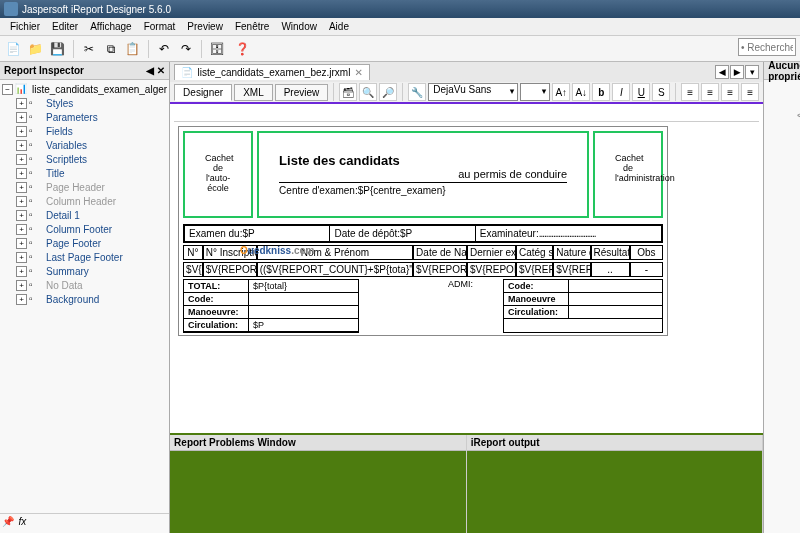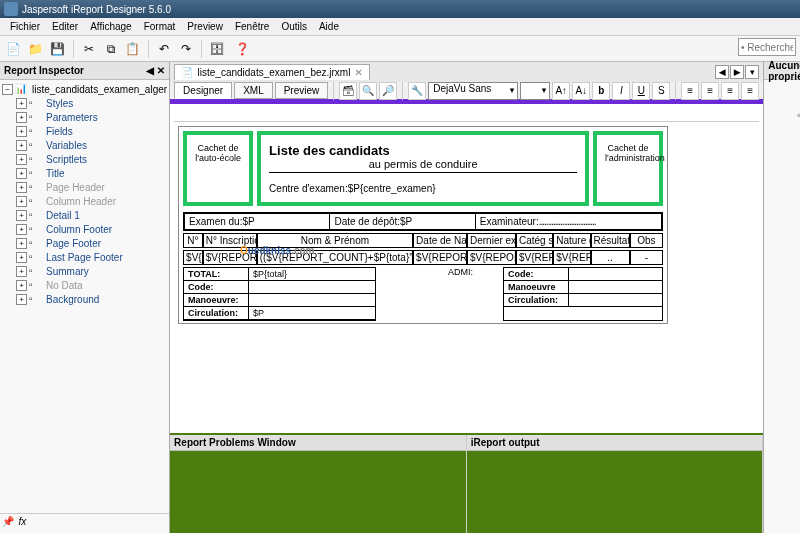--- a/index.html
+++ b/index.html
@@ -22,33 +22,33 @@
 .tree .exp{width:11px;height:11px;border:1px solid #888;display:flex;align-items:center;justify-content:center;font-size:8px;margin-right:2px;background:#fff}
 .tree .ico{width:14px;height:12px;margin-right:3px;display:inline-block}
 .tree .lvl1{padding-left:14px}
 .tree .blue{color:#1a4a8a}
 .tree .gray{color:#999}
 .bottomicons{height:20px;border-top:1px solid #ccc;padding:2px;display:flex;gap:4px}
 .center{flex:1;display:flex;flex-direction:column;background:#ddd}
 .tabbar{height:20px;background:#e8e8e8;display:flex;align-items:center;padding:0 4px;justify-content:space-between}
 .tab{background:#fff;border:1px solid #aaa;border-bottom:none;padding:2px 6px;display:flex;align-items:center;gap:4px;font-size:10px}
 .tab .x{color:#888;font-size:10px}
-.subtoolbar{height:22px;background:#f0f0f0;border-bottom:5px solid #6d28d9;display:flex;align-items:center;padding:0 4px;gap:2px}
+.subtoolbar{height:22px;background:#f0f0f0;border-bottom:2px solid #6d28d9;display:flex;align-items:center;padding:0 4px;gap:2px}
 .stab{padding:2px 8px;border:1px solid #aaa;background:#f8f8f8;font-size:10px}
 .stab.active{background:#fff;border-bottom-color:#fff}
 .sbtn{width:18px;height:18px;border:1px solid #ccc;background:#fff;display:flex;align-items:center;justify-content:center;font-size:10px}
 .canvas{flex:1;background:#fff;overflow:auto;position:relative;padding:4px}
 .ruler-h{height:14px;background:#fff;border-bottom:1px solid #ccc}
 .report{border:1px solid #888;margin:4px;background:#fff;width:490px}
 .rtop{display:flex;gap:4px;padding:4px}
-.rbox{border:4px solid #22c55e;padding:8px;font-size:10px;text-align:center}
+.rbox{border:2px solid #22c55e;padding:20px;font-size:10px;text-align:center}
 .rbox.sm{width:70px;font-size:9px}
 .rbox.lg{flex:1}
 .rtitle{font-weight:bold;font-size:13px;text-align:left}
-.rsub{font-size:11px;text-align:center;border-bottom:1px solid #000;padding-bottom:2px;margin-bottom:10px}
+.rsub{font-size:11px;text-align:right;border-bottom:1px solid #000;padding-bottom:2px;margin-bottom:2px}
 .rfield{font-size:10px;text-align:left}
 .rrow{display:flex;border:2px solid #000;margin:2px 4px}
 .rrow>div{border-right:1px solid #000;padding:2px 4px;font-size:10px}
 .rrow>div:last-child{border-right:none}
 .rtable{display:flex;margin:2px 4px;font-size:8px}
 .rtable>div{border:1px solid #000;padding:1px 2px;text-align:center;overflow:hidden;white-space:nowrap}
 .rtotals{display:flex;margin:2px 4px;gap:20px}
 .rtotals .col{border:1px solid #000}
 .rtotals .col>div{display:flex;border-bottom:1px solid #000}
 .rtotals .col>div>span{padding:1px 4px;font-size:9px}
@@ -72,21 +72,21 @@
   <span>Jaspersoft iReport Designer 5.6.0</span>
 </div>
 
 <div class="menubar">
   <span>Fichier</span>
   <span>Editer</span>
   <span>Affichage</span>
   <span>Format</span>
   <span>Preview</span>
   <span>Fenêtre</span>
-  <span>Outils</span>
+  <span>Window</span>
   <span>Aide</span>
 </div>
 
 <div class="toolbar">
   <div class="tbtn">📄</div>
   <div class="tbtn">📁</div>
   <div class="tbtn">💾</div>
   <div class="sep"></div>
   <div class="tbtn">✂</div>
   <div class="tbtn">⧉</div>
@@ -272,21 +272,21 @@
             <div style="width: 55px;">$V{REPORT_C</div>
             <div style="width: 160px;">(($V{REPORT_COUNT}+$P{tota}"&gt;"$F{NOM concat(" "+$F {PRENOM})(""))</div>
             <div style="width: 55px;">$V{REPORT_COU</div>
             <div style="width: 50px;">$V{REPORT_COU</div>
             <div style="width: 38px;">$V{REPORT_C</div>
             <div style="width: 38px;">$V{REPORT_C</div>
             <div style="width: 40px;">..</div>
             <div style="width: 34px;">-</div>
           </div>
         <div class="rtotals">
-          <div class="col" id="tot-left" style="width:193px">
+          <div class="col" id="tot-left" style="width:176px">
               <div>
                 <span>TOTAL:</span>
                 <span>$P{total}</span>
               </div>
               <div>
                 <span>Code:</span>
                 <span></span>
               </div>
               <div>
                 <span>Manoeuvre:</span>

